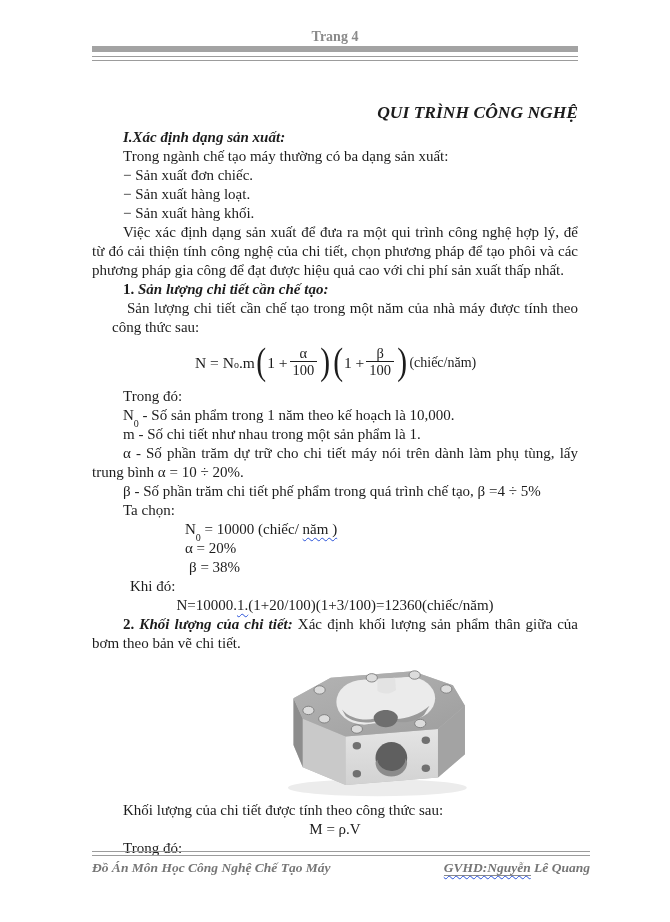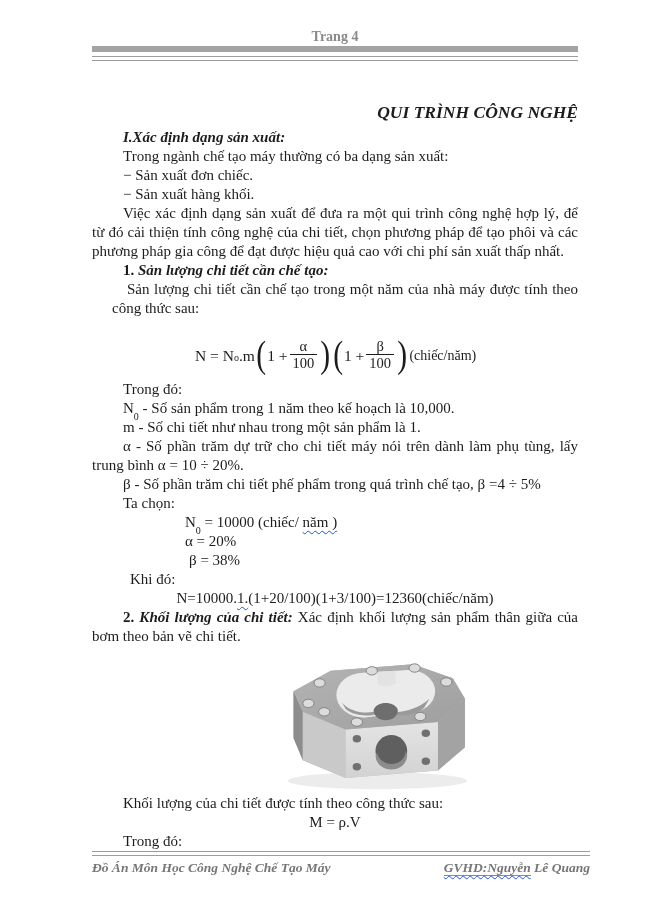--- a/index.html
+++ b/index.html
@@ -18,21 +18,21 @@
   .title{margin-top:40px;margin-bottom:5px;text-align:right;font-size:17.5px;line-height:22px;
          font-weight:bold;font-style:italic;}
   .h-italic{font-weight:bold;font-style:italic;}
   .bnum{font-weight:bold;}
   .ind{padding-left:31px;}
   .ti{text-indent:31px;}
   .just{text-align:justify;}
   .sl{margin-left:20px;text-indent:15px;text-align:justify;}
   sub{font-size:10px;position:relative;top:3px;line-height:0;}
   
-  .formula{display:flex;align-items:center;margin:15px 0 3px 103px;height:44px;font-size:15.5px;}
+  .formula{display:flex;align-items:center;margin:3px 0 3px 103px;height:44px;font-size:15.5px;}
   .paren{font-size:37px;line-height:40px;font-weight:400;transform:scaleX(0.8);display:inline-block;}
   .frac{display:inline-flex;flex-direction:column;align-items:center;margin:0 2px;font-size:14.5px;line-height:15px;}
   .frac .den{border-top:1px solid #1c1c1c;padding:1px 3px 0 3px;}
   .funit{font-size:14px;margin-left:1px;}
   .chosen{margin-left:93px;}
   .beta-ch{margin-left:97px;}
   .khido{margin-left:38px;}
   .center{text-align:center;}
   .wavy{text-decoration-line:underline;text-decoration-style:wavy;
         text-decoration-color:#2a52d8;text-decoration-thickness:1px;text-underline-offset:3px;}
@@ -54,20 +54,21 @@
   <div>
     <div class="hdr-text">Trang 4</div>
     <div class="hdr-rule"></div>
   </div>
 
   <h1 class="title">QUI TRÌNH CÔNG NGHỆ</h1>
 
   <h2 class="h-italic ind">I.Xác định dạng sản xuất:</h2>
   <p class="ind">Trong ngành chế tạo máy thường có ba dạng sản xuất:</p>
   <p class="ind">− Sản xuất đơn chiếc.</p>
+  <p class="ind">− Sản xuất hàng loạt.</p>
   <p class="ind">− Sản xuất hàng khối.</p>
   <p class="just ti">Việc xác định dạng sản xuất để đưa ra một qui trình công nghệ hợp lý, để từ đó cải thiện tính công nghệ của chi tiết, chọn phương pháp để tạo phôi và các phương pháp gia công để đạt được hiệu quả cao với chi phí sản xuất thấp nhất.</p>
 
   <h3 class="ind"><span class="bnum">1.</span><span class="h-italic"> Sản lượng chi tiết cần chế tạo:</span></h3>
   <p class="sl">Sản lượng chi tiết cần chế tạo trong một năm của nhà máy được tính theo công thức sau:</p>
 
   <div class="formula">
     <span>N = N</span>
       <sub>o</sub>
       <span>.m</span>

